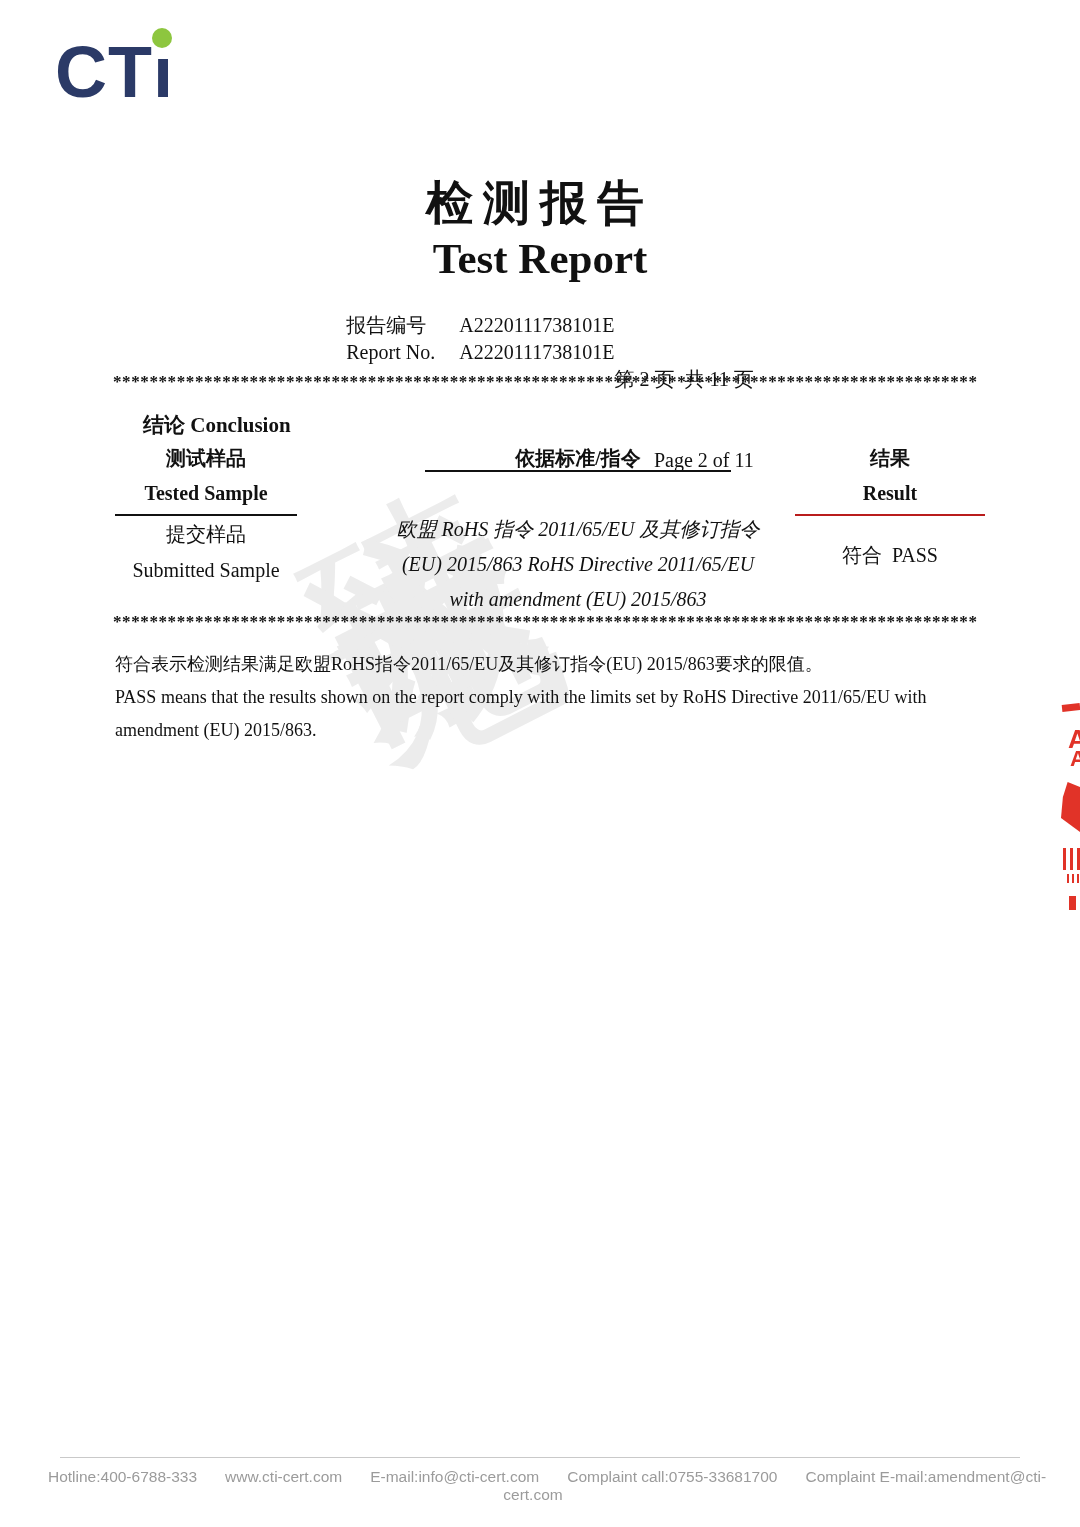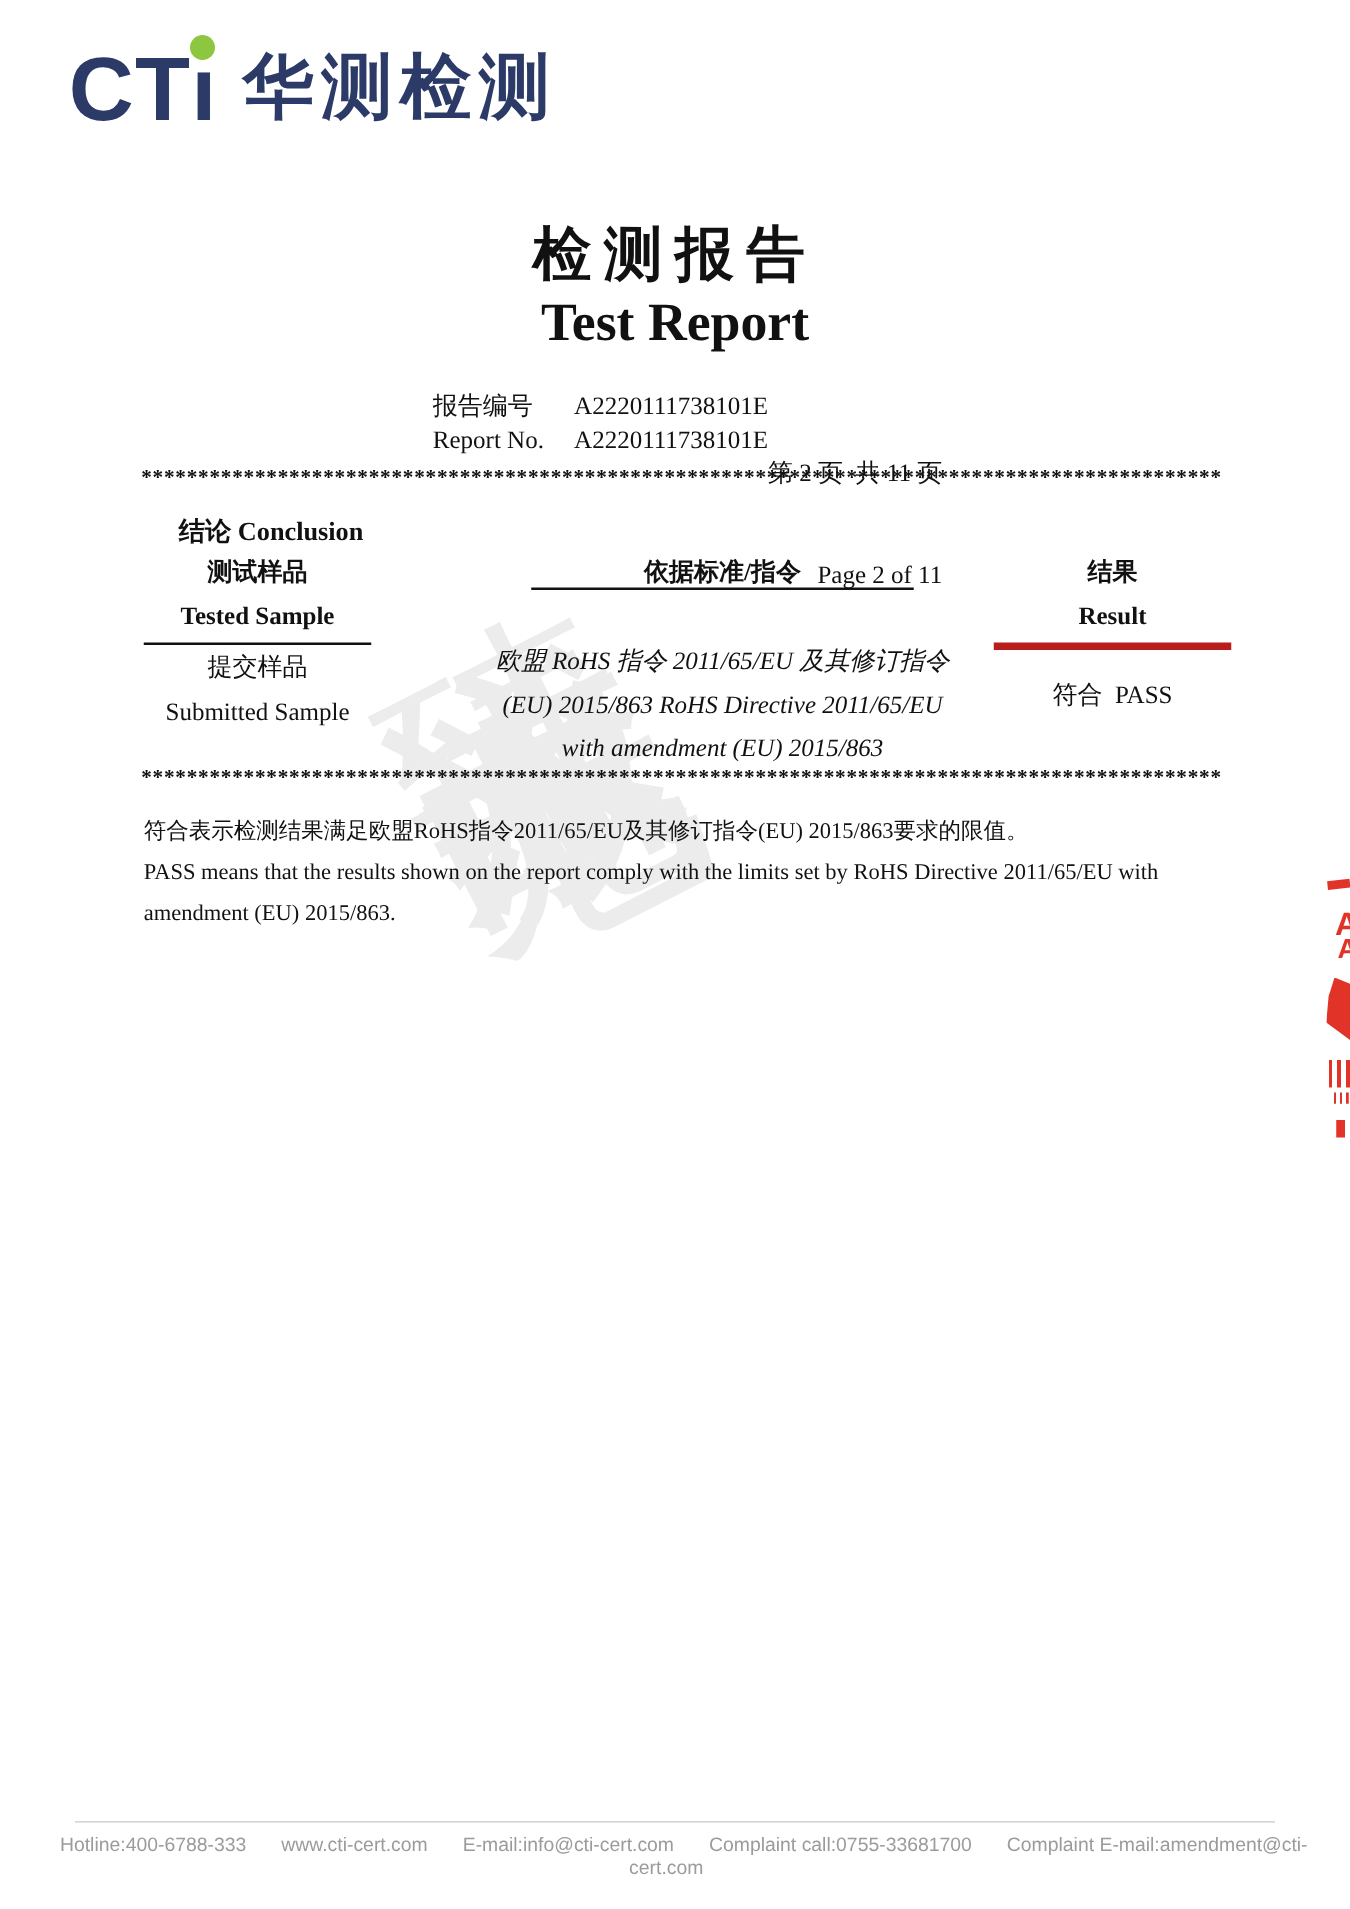--- a/index.html
+++ b/index.html
@@ -44,21 +44,21 @@
   .sep2 { top:612px; }
 
   
   .conclusion-heading { position:absolute; top:411px; left:115px; font-size:21px; font-weight:700;margin-left:28px; }
   .tbl-cell { position:absolute; text-align:center; }
   .tbl-head { font-weight:700; font-size:20px; }
   .tbl-head .h-cn { line-height:24px; padding-top:6px; }
   .tbl-head .h-en { line-height:24px; padding-top:11px; padding-bottom:9px; }
   .head-c1 { top:440px; left:115px; width:182px; border-bottom:2px solid #111; }
   .head-c2 { top:440px; left:425px; width:306px; border-bottom:2px solid #111; }
-  .head-c3 { top:440px; left:795px; width:190px; border-bottom:6px solid #b91c1c; }
+  .head-c3 { top:440px; left:795px; width:190px; border-bottom:2px solid #b91c1c; }
   .body-c1 { top:516px; left:100px; width:212px; font-size:20px; line-height:36px; }
   .body-c2 { top:508px; left:385px; width:386px; font-size:20px; line-height:35px; padding-top:4px;font-style:italic; }
   .body-c3 { top:516px; left:795px; width:190px; font-size:20px; padding-top:26px; white-space:pre; }
 
   
   .note { position:absolute; left:115px; width:872px; font-size:18px; line-height:33px; }
   .note-cn { top:648px; }
   .note-en { top:681px; }
 
   
@@ -84,21 +84,20 @@
 
   <div class="watermark">臻永诚光电</div>
 
   <div class="content">
 
     <header class="logo-row">
       <div class="logo-cti">
         <span>CT</span>
           <span class="logo-i"><span>ı</span><span class="logo-dot"></span></span>
       </div>
-      <div class="logo-cn">华测检测</div>
     </header>
 
     <h1 class="title-cn">检测报告</h1>
     <h2 class="title-en">Test Report</h2>
 
     <div class="meta">
       <div class="meta-left">
         <div>
           <span class="meta-label">报告编号</span><span class="meta-value">A2220111738101E</span>
         </div>

